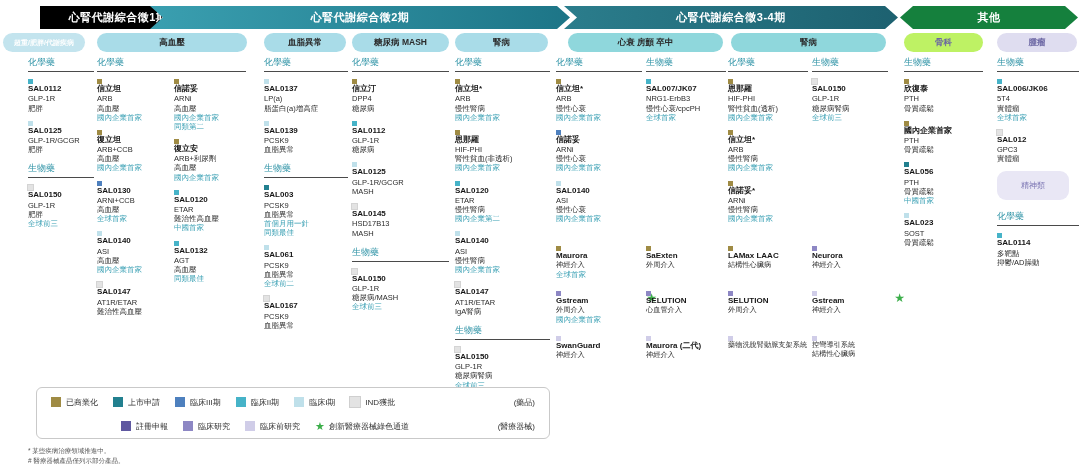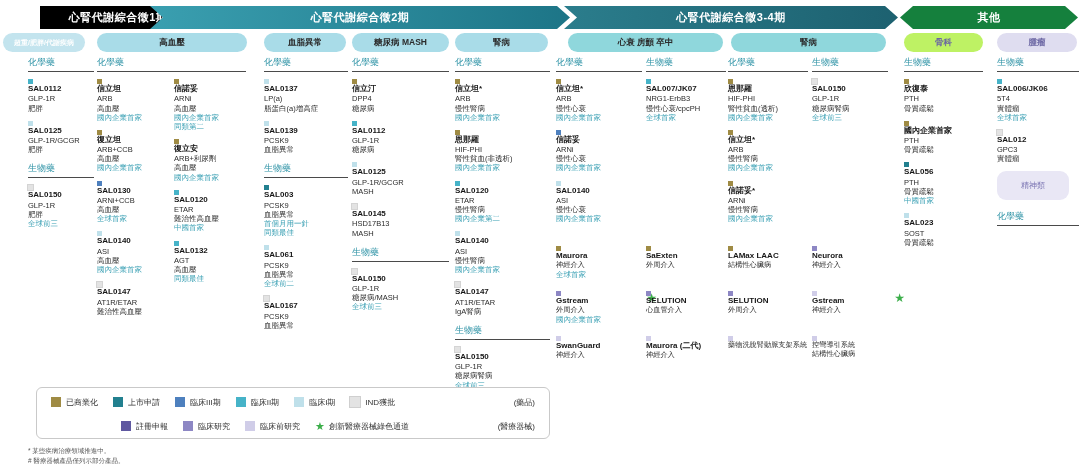--- a/index.html
+++ b/index.html
@@ -490,20 +490,28 @@
         <div class="entry">
           <div class="bar" style="background: rgb(227, 227, 227); outline: rgb(212, 212, 212) solid 1px;"></div>
           <div class="etext">
             <div class="e-name">SAL012</div>
             <div class="e-line">GPC3</div>
             <div class="e-line">實體瘤</div>
           </div>
         </div>
         <div class="minipill">精神類</div>
         <div class="ghead" style="margin-top: 6px;">化學藥</div>
+        <div class="entry">
+          <div class="bar" style="background: rgb(70, 179, 200);"></div>
+          <div class="etext">
+            <div class="e-name">SAL0114</div>
+            <div class="e-line">多靶點</div>
+            <div class="e-line">抑鬱/AD躁動</div>
+          </div>
+        </div>
       </div>
     </div>
 
   <div id="devices">
       <div class="col dev-col" style="left: 556px; width: 86px;">
         <div class="entry">
           <div class="bar" style="background: rgb(159, 139, 68);"></div>
           <div class="etext">
             <div class="e-name">Maurora</div>
             <div class="e-line">神經介入</div>

